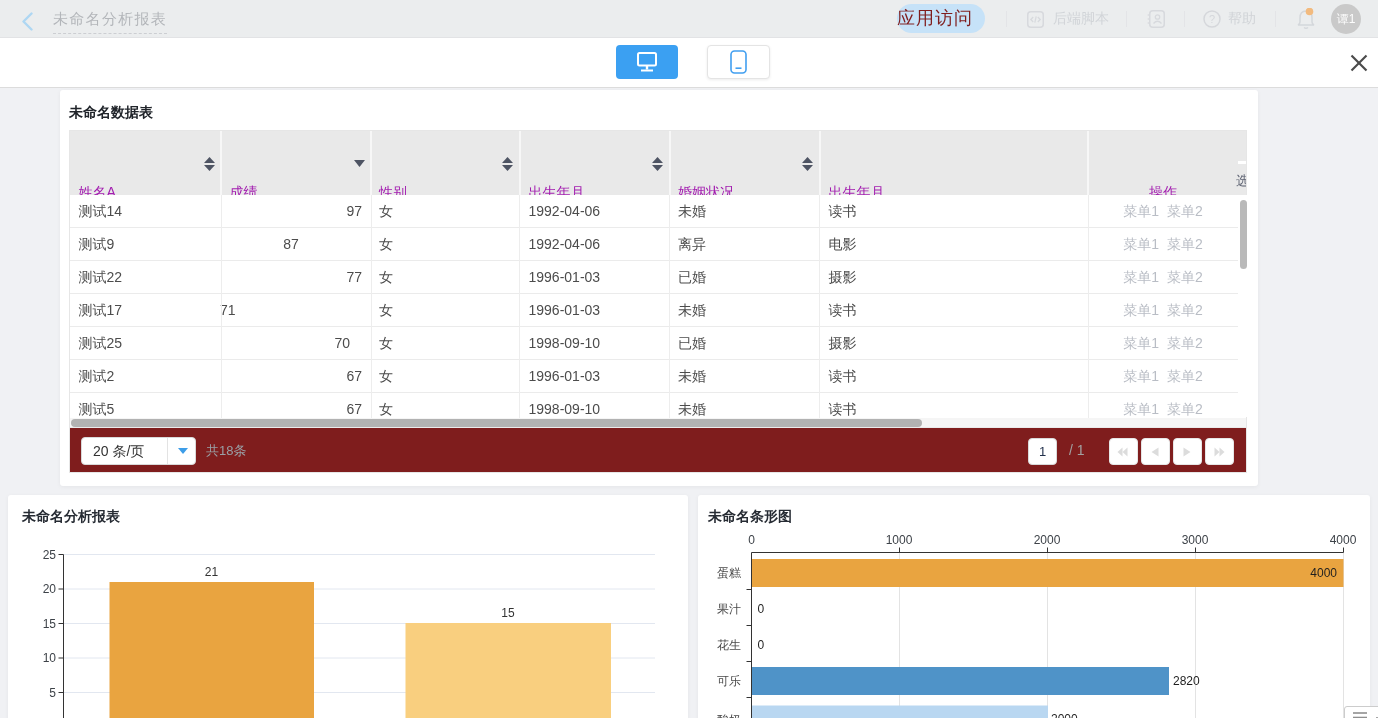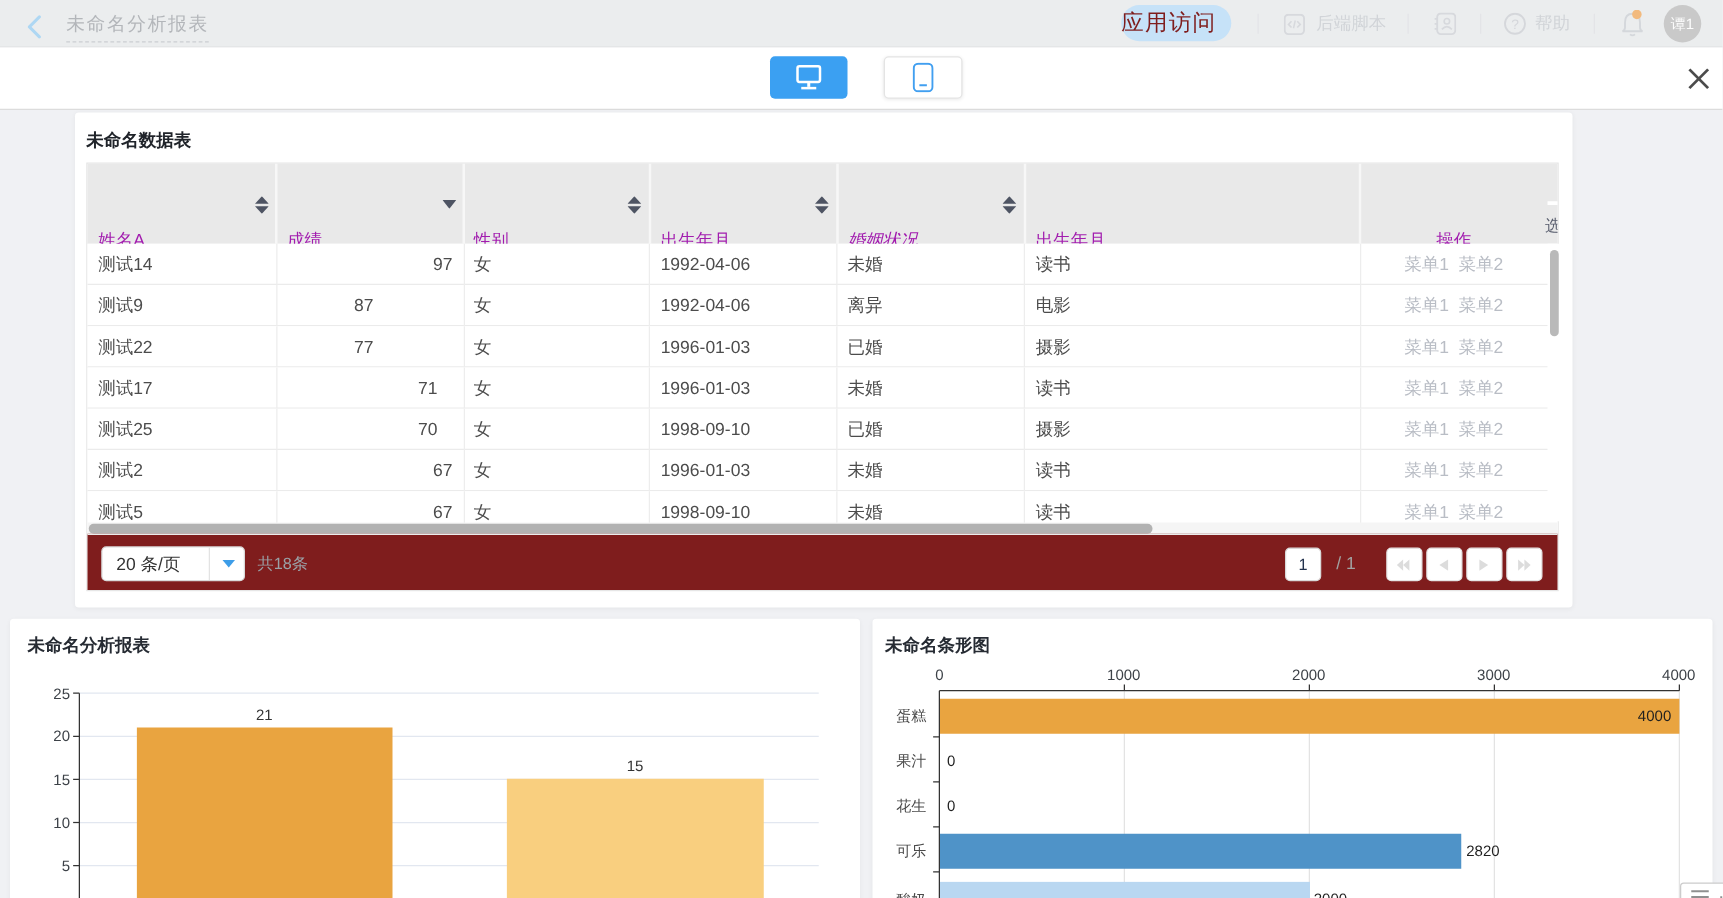--- a/index.html
+++ b/index.html
@@ -120,21 +120,21 @@
   </svg>
 
 <div id="tablecard">
   <div id="tabletitle">未命名数据表</div>
   <div id="tbox">
     <div id="thead">
       <div class="hcell" style="left:8.5px;">姓名A</div>
       <div class="hcell" style="left:159.5px;">成绩</div>
       <div class="hcell" style="left:309px;">性别</div>
       <div class="hcell" style="left:458.5px;">出生年月</div>
-      <div class="hcell" style="left:608px;font-style:italic;">婚姻状况</div>
+      <div class="hcell" style="left:608px;">婚姻状况</div>
       <div class="hcell" style="left:758.5px;">出生年月</div>
       <div class="hcell" style="left:1018px;width:150px;justify-content:center;white-space:nowrap;">操作</div>
 
       <svg class="abs" style="left:134px;top:26px" width="11" height="14">
           <polygon points="5.5,0 11,6 0,6" fill="#4e5463"></polygon>
           <polygon points="5.5,14 11,8 0,8" fill="#4e5463"></polygon>
         </svg>
       <svg class="abs" style="left:284px;top:29px" width="11" height="7">
           <polygon points="5.5,7 11,0 0,0" fill="#4e5463"></polygon>
         </svg>
@@ -188,36 +188,36 @@
   <div class="tcell opcell" style="left:1018px;width:150px;text-align:center">菜单1&nbsp; 菜单2</div>
   <div class="vline" style="left:150.5px;top:0;height:33px"></div>
   <div class="vline" style="left:300.5px;top:0;height:33px"></div>
   <div class="vline" style="left:449px;top:0;height:33px"></div>
   <div class="vline" style="left:599px;top:0;height:33px"></div>
   <div class="vline" style="left:749px;top:0;height:33px"></div>
   <div class="vline" style="left:1017.5px;top:0;height:33px"></div>
 </div>
 <div class="trow" style="top:130px">
   <div class="tcell" style="left:8.5px">测试22</div>
-  <div class="tcell" style="left:150px;width:142px;text-align:center">77</div>
+  <div class="tcell" style="left:150px;width:142px;text-align:right">77</div>
   <div class="tcell" style="left:309px">女</div>
   <div class="tcell" style="left:458.5px">1996-01-03</div>
   <div class="tcell" style="left:608px">已婚</div>
   <div class="tcell" style="left:758.5px">摄影</div>
   <div class="tcell opcell" style="left:1018px;width:150px;text-align:center">菜单1&nbsp; 菜单2</div>
   <div class="vline" style="left:150.5px;top:0;height:33px"></div>
   <div class="vline" style="left:300.5px;top:0;height:33px"></div>
   <div class="vline" style="left:449px;top:0;height:33px"></div>
   <div class="vline" style="left:599px;top:0;height:33px"></div>
   <div class="vline" style="left:749px;top:0;height:33px"></div>
   <div class="vline" style="left:1017.5px;top:0;height:33px"></div>
 </div>
 <div class="trow" style="top:163px">
   <div class="tcell" style="left:8.5px">测试17</div>
-  <div class="tcell" style="left:138px;width:142px;text-align:right">71</div>
+  <div class="tcell" style="left:150px;width:142px;">71</div>
   <div class="tcell" style="left:309px">女</div>
   <div class="tcell" style="left:458.5px">1996-01-03</div>
   <div class="tcell" style="left:608px">未婚</div>
   <div class="tcell" style="left:758.5px">读书</div>
   <div class="tcell opcell" style="left:1018px;width:150px;text-align:center">菜单1&nbsp; 菜单2</div>
   <div class="vline" style="left:150.5px;top:0;height:33px"></div>
   <div class="vline" style="left:300.5px;top:0;height:33px"></div>
   <div class="vline" style="left:449px;top:0;height:33px"></div>
   <div class="vline" style="left:599px;top:0;height:33px"></div>
   <div class="vline" style="left:749px;top:0;height:33px"></div>

